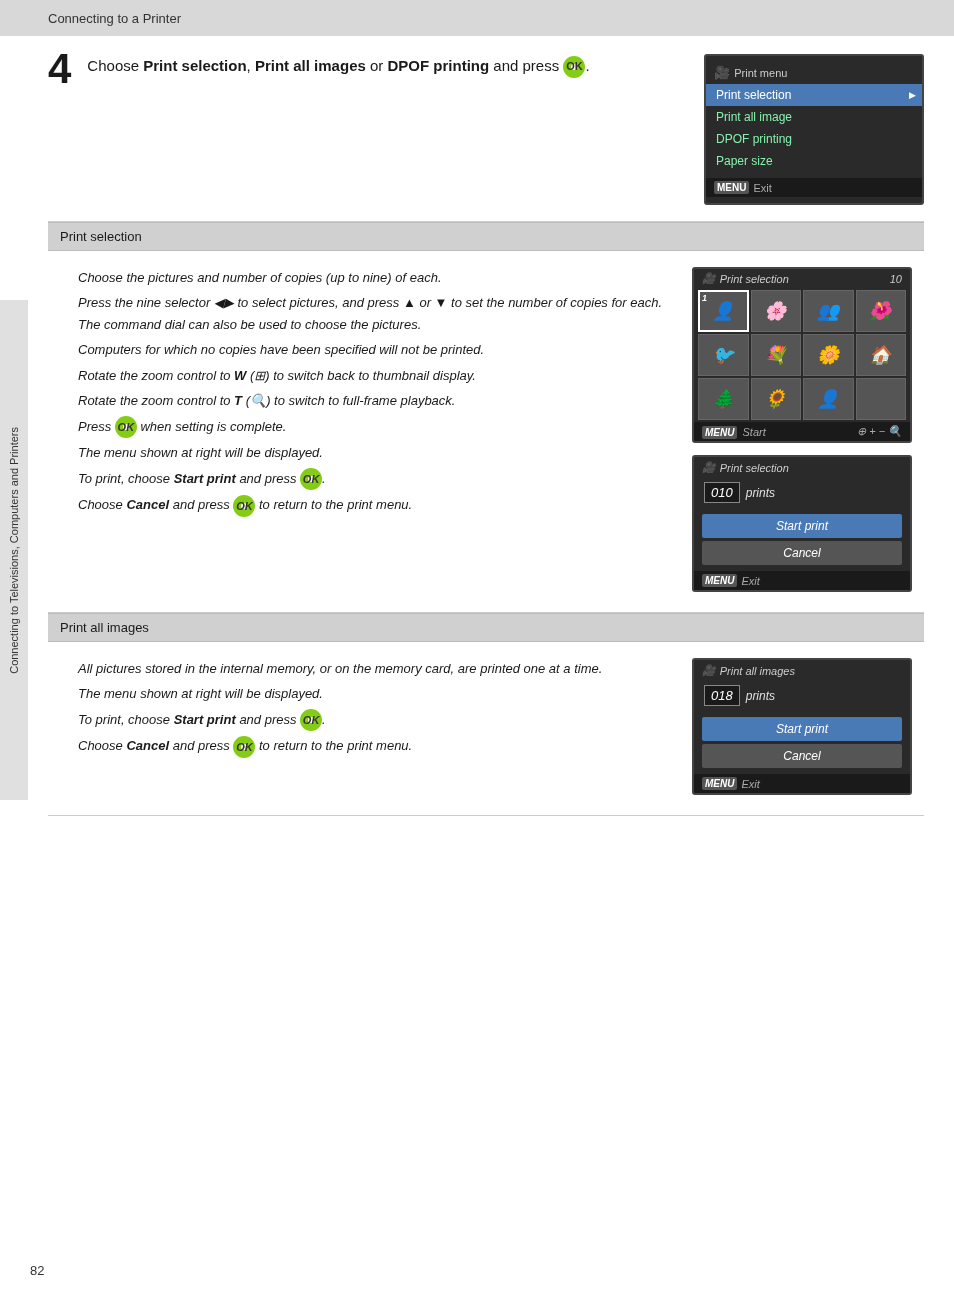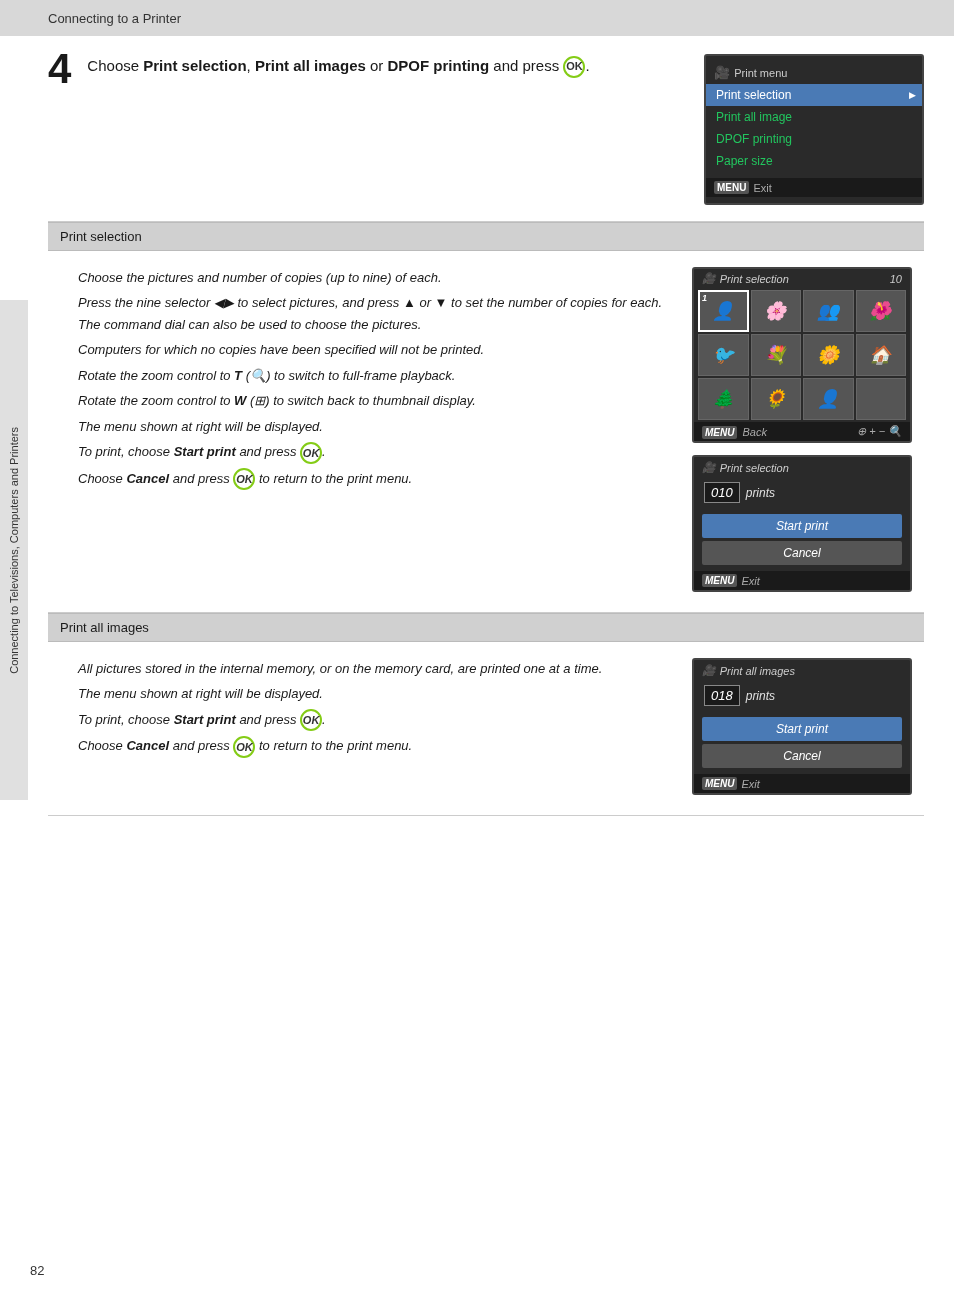--- a/index.html
+++ b/index.html
@@ -86,21 +86,21 @@
       color: #ccc;
       font-size: 11px;
     }
     .camera-screen .screen-title-bar .cam-icon {
       font-size: 13px;
       margin-right: 4px;
     }
     .camera-screen .menu-item {
       padding: 4px 10px;
       font-size: 12px;
-      color: #22c55e;
+      color: #86efac;
     }
     .camera-screen .menu-item.selected {
       background: #4a7ab5;
       color: #fff;
       padding-right: 6px;
       display: flex;
       justify-content: space-between;
       align-items: center;
     }
     .camera-screen .menu-item.selected::after {
@@ -314,21 +314,21 @@
       padding-left: 20px;
     }
 
     
     .ok-btn {
       display: inline-flex;
       align-items: center;
       justify-content: center;
       width: 22px;
       height: 22px;
-      border: 2px solid #84cc16;
+      border: 8px solid #84cc16;
       border-radius: 50%;
       font-size: 11px;
       font-weight: bold;
       color: #333;
       vertical-align: middle;
     }
 
     .divider-line {
       border: none;
       border-top: 1px solid #ccc;
@@ -380,22 +380,23 @@
 
   <hr class="divider-line">
 
   <div>
     <div class="section-header">Print selection</div>
     <div class="section-content">
       <div class="section-text">
         <p>Choose the pictures and number of copies (up to nine) of each.</p>
         <p>Press the nine selector ◀▶ to select pictures, and press ▲ or ▼ to set the number of copies for each. The command dial can also be used to choose the pictures.</p>
         <p>Computers for which no copies have been specified will not be printed.</p>
+        <p>Rotate the zoom control to <strong>W</strong> (⊞) to switch back to thumbnail display.</p>
         <p>Rotate the zoom control to <strong>T</strong> (🔍) to switch to full-frame playback.</p>
-        <p>Rotate the zoom control to <strong>W</strong> (⊞) to switch back to thumbnail display.</p>
+        <p>Press <span class="ok-btn">OK</span> when setting is complete.</p>
         <p>The menu shown at right will be displayed.</p>
         <p>To print, choose <strong>Start print</strong> and press <span class="ok-btn">OK</span>.</p>
         <p>Choose <strong>Cancel</strong> and press <span class="ok-btn">OK</span> to return to the print menu.</p>
       </div>
       <div class="section-screens">
 
         <div class="thumb-screen">
           <div class="ts-header">
             <div class="ts-header-left">
               <span>🎥</span>
@@ -439,21 +440,21 @@
               <span style="font-size:18px;color:#aaa;">🌻</span>
             </div>
             <div class="thumb-cell">
               <span style="font-size:18px;color:#aaa;">👤</span>
             </div>
             <div class="thumb-cell"></div>
           </div>
           <div class="ts-footer">
             <div>
               <span class="menu-label">MENU</span>
-              <span>Back</span>
+              <span>Start</span>
             </div>
             <div>⊕ + − 🔍</div>
           </div>
         </div>
 
         <div class="confirm-screen">
           <div class="cs-header">
             <span>🎥</span>
             <span>Print selection</span>
           </div>

